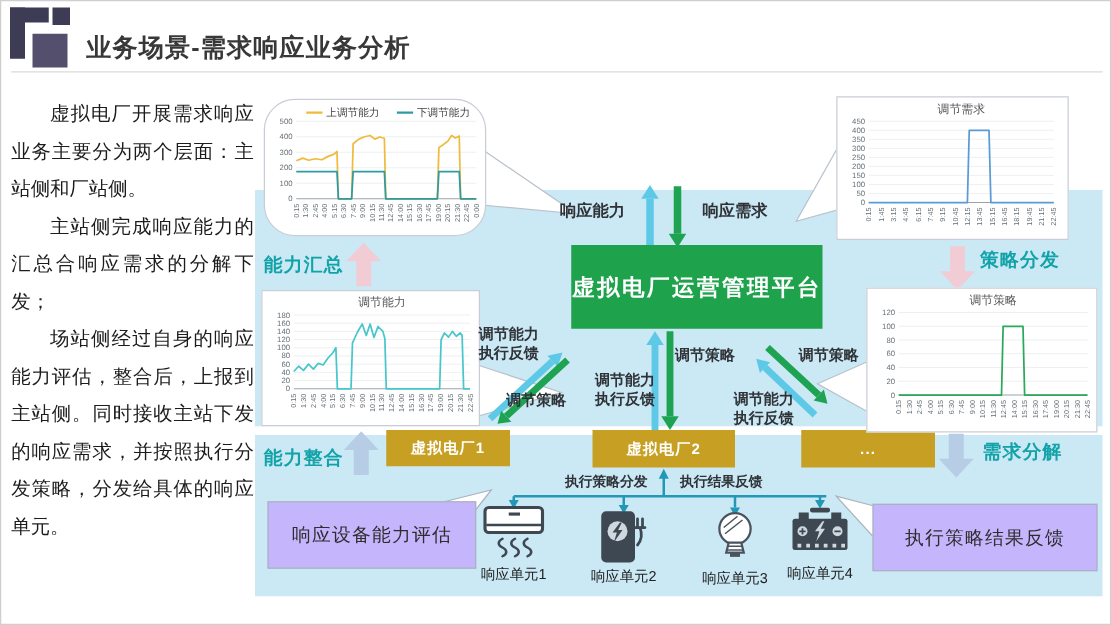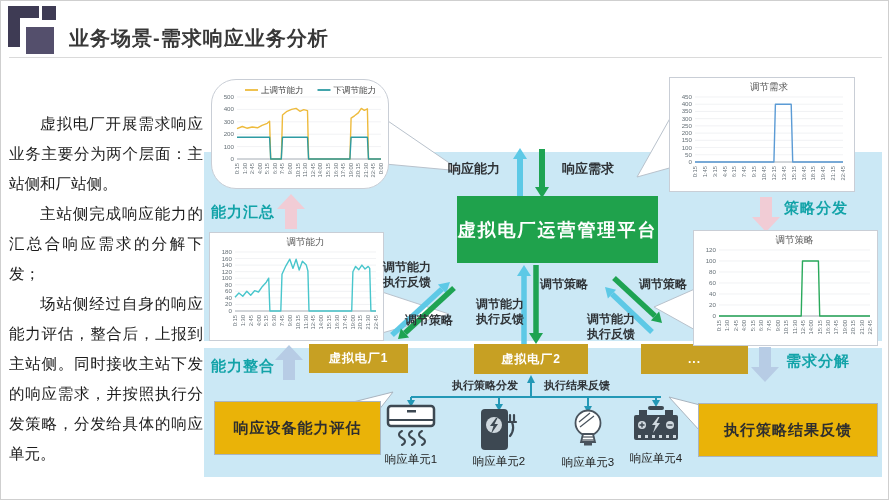--- a/index.html
+++ b/index.html
@@ -6,43 +6,43 @@
   .page{position:relative;width:889px;height:500px;background:#fff;border:1px solid #cfcfcf;
         box-sizing:border-box;overflow:hidden;font-family:"Liberation Sans",sans-serif;}
   
   .logo-bracket{position:absolute;left:7px;top:5px;width:31px;height:41px;
         border-top:12px solid #3e3b54;border-left:12px solid #3e3b54;box-sizing:border-box;}
   .logo-sq-small{position:absolute;left:41px;top:5px;width:14px;height:14px;background:#3e3b54;}
   .logo-sq-big{position:absolute;left:25px;top:26px;width:28px;height:27px;background:#544f6c;}
   .page-title{position:absolute;left:68px;top:24px;font-size:20px;font-weight:bold;color:#383838;letter-spacing:1px;}
   .header-rule{position:absolute;left:8px;top:56px;width:873px;height:1px;background:#dadada;}
   
-  .left-text{position:absolute;left:8px;top:108px;width:194px;font-size:15.5px;color:#1c1c1c;
+  .left-text{position:absolute;left:8px;top:76px;width:194px;font-size:15.5px;color:#1c1c1c;
         text-align:justify;line-height:30px;}
   .left-text p{margin:0;text-indent:2em;}
   
   .band{position:absolute;background:#cbe8f5;}
   
   .overlay{position:absolute;left:0;top:0;pointer-events:none;}
   
   .gbox{position:absolute;display:flex;align-items:center;justify-content:center;
         font-weight:bold;letter-spacing:2px;}
   .pale{background:#d7ebde;color:#202020;font-size:18px;}
   .green{background:#1fa24c;color:#fff;font-size:18px;}
   .ybox{position:absolute;background:#c7a023;color:#fff;font-weight:bold;font-size:12px;
         display:flex;align-items:center;justify-content:center;letter-spacing:1px;}
   
   .chart{position:absolute;background:#fff;border:1px solid #c9ced6;box-sizing:border-box;}
   
   .stage-label{position:absolute;font-weight:bold;font-size:15px;color:#12a3a8;letter-spacing:1px;}
   .edge-label{position:absolute;font-size:12px;color:#2f3337;font-weight:600;white-space:nowrap;}
   .edge-label.two{text-align:center;line-height:15px;width:58px;white-space:normal;}
   .edge-label.sm{font-size:11px;font-weight:600;}
-  .callout{position:absolute;background:#eab308;border:1px solid #a9b4bf;display:flex;
-        align-items:center;justify-content:center;font-size:15px;color:#2e2e2e;letter-spacing:1px;font-weight:bold;}
+  .callout{position:absolute;background:#c4b5fd;border:1px solid #a9b4bf;display:flex;
+        align-items:center;justify-content:center;font-size:15px;color:#2e2e2e;letter-spacing:1px;}
   .unit-label{position:absolute;font-size:11.5px;color:#222;width:74px;text-align:center;}
   .unit-icon{position:absolute;}
 </style>
 </head>
 <body>
 
 <div class="page">
 
   <div class="logo-bracket"></div>
   <div class="logo-sq-small"></div>

